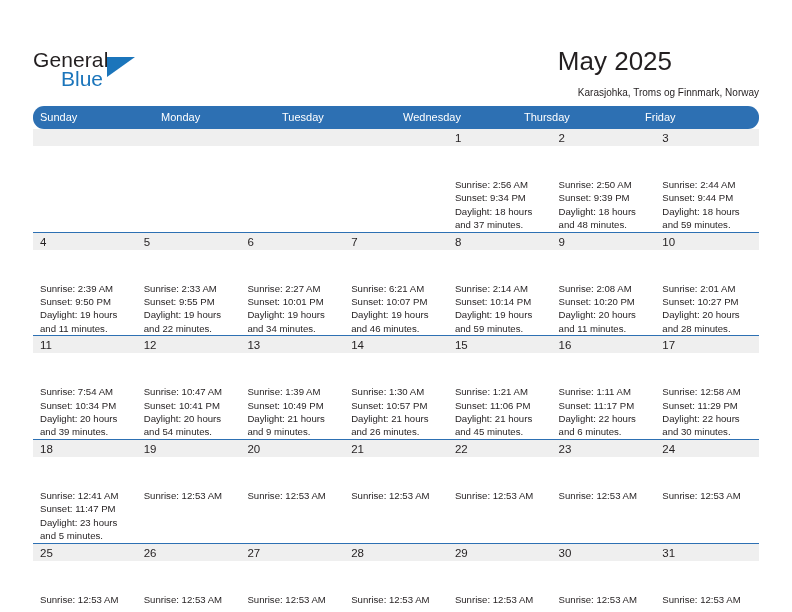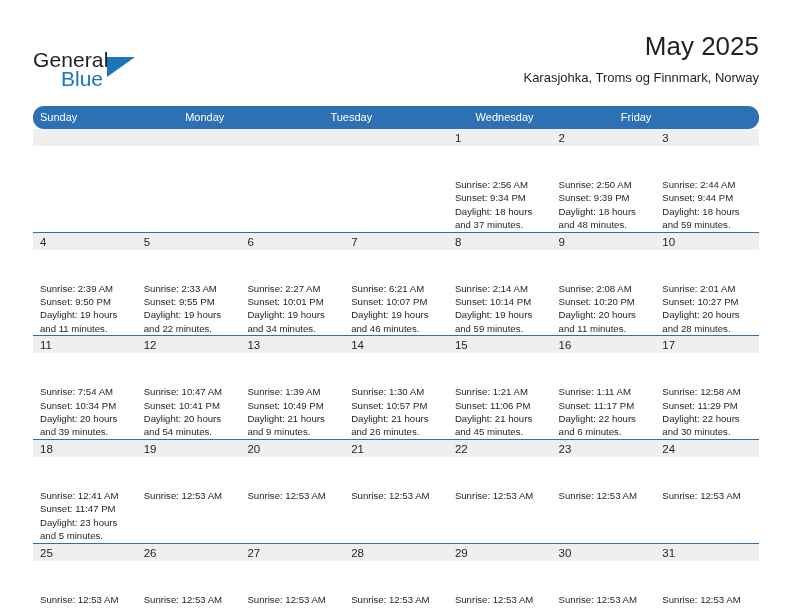--- a/index.html
+++ b/index.html
@@ -62,35 +62,36 @@
     top: 9px;
     width: 0;
     height: 0;
     border-left: 28px solid #1b75bb;
     border-bottom: 20px solid transparent;
   }
 
   .title-block {
     position: absolute;
     right: 0;
-    top: 0;
-    text-align: right;
+    top: 15px;
+    text-align: left;
   }
   .cal-title {
     font-size: 26px;
     color: #231f20;
     line-height: 32px;
     white-space: nowrap;
   }
   .cal-subtitle {
-    font-size: 13px;
+    font-size: 10px;
     color: #231f20;
     line-height: 20px;
     margin-top: 6px;
     white-space: nowrap;
+    margin-left: 20px;
   }
 
   
   .calendar {
     position: absolute;
     left: 33px;
     top: 106px;
     width: 726px;
   }
 
@@ -168,20 +169,21 @@
     </div>
 
   </div>
 
   <div class="calendar">
     <div class="dow-row">
         <div class="dow-cell">Sunday</div>
         <div class="dow-cell">Monday</div>
         <div class="dow-cell">Tuesday</div>
         <div class="dow-cell">Wednesday</div>
+        <div class="dow-cell">Thursday</div>
         <div class="dow-cell">Friday</div>
       </div>
     <div id="weeks-container">
         <div class="week-row">
           <div class="day-cell empty">
             <div class="day-num-band"></div>
             <div class="day-body"></div>
           </div>
           <div class="day-cell empty">
             <div class="day-num-band"></div>

